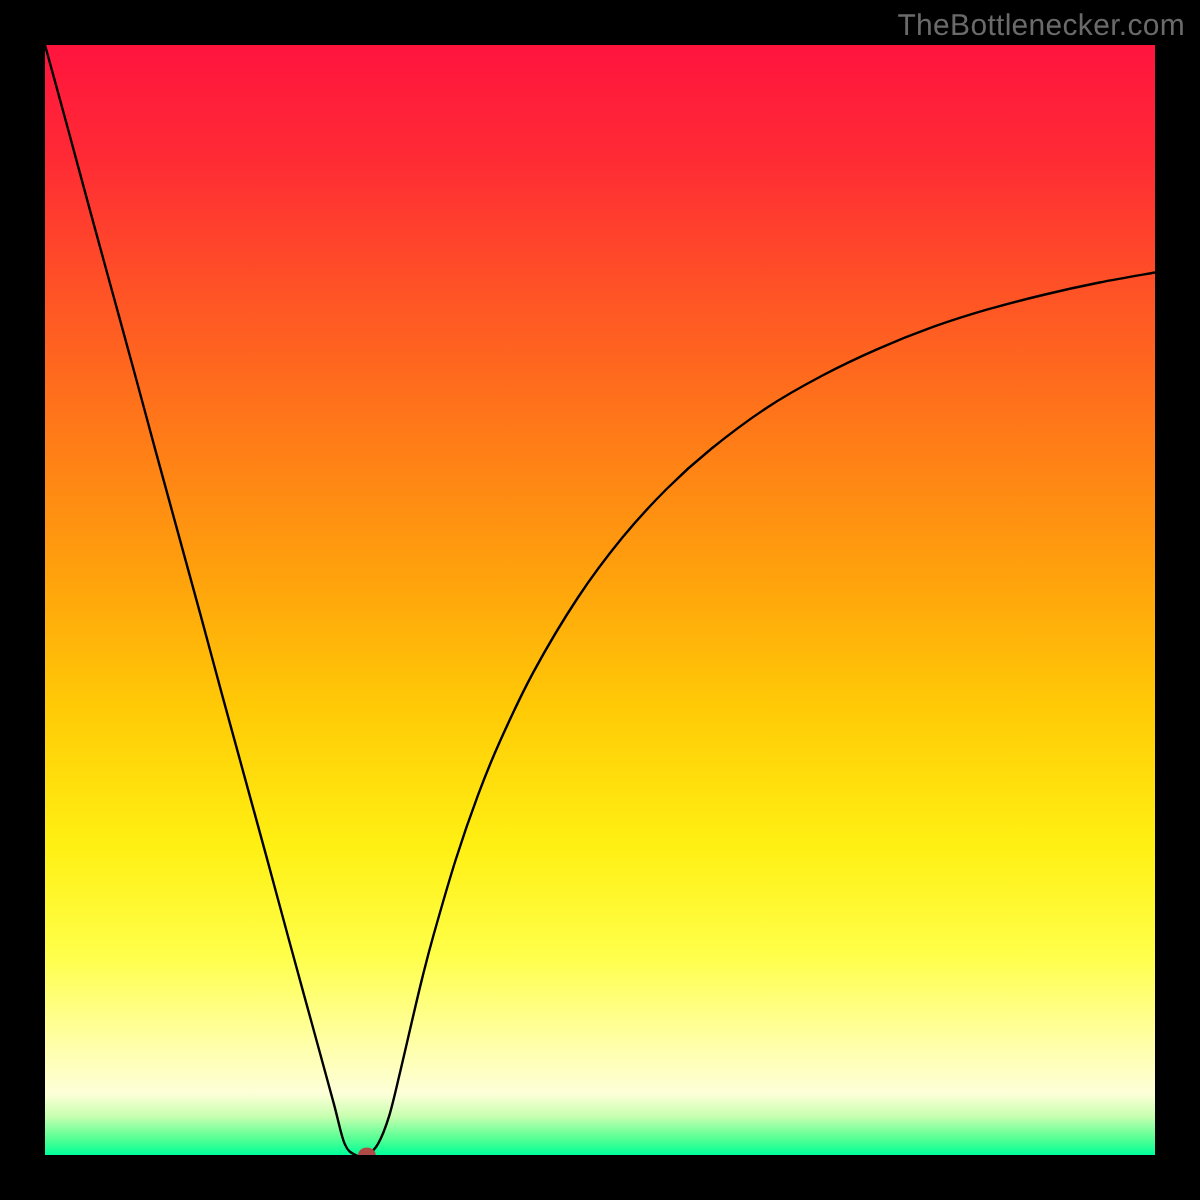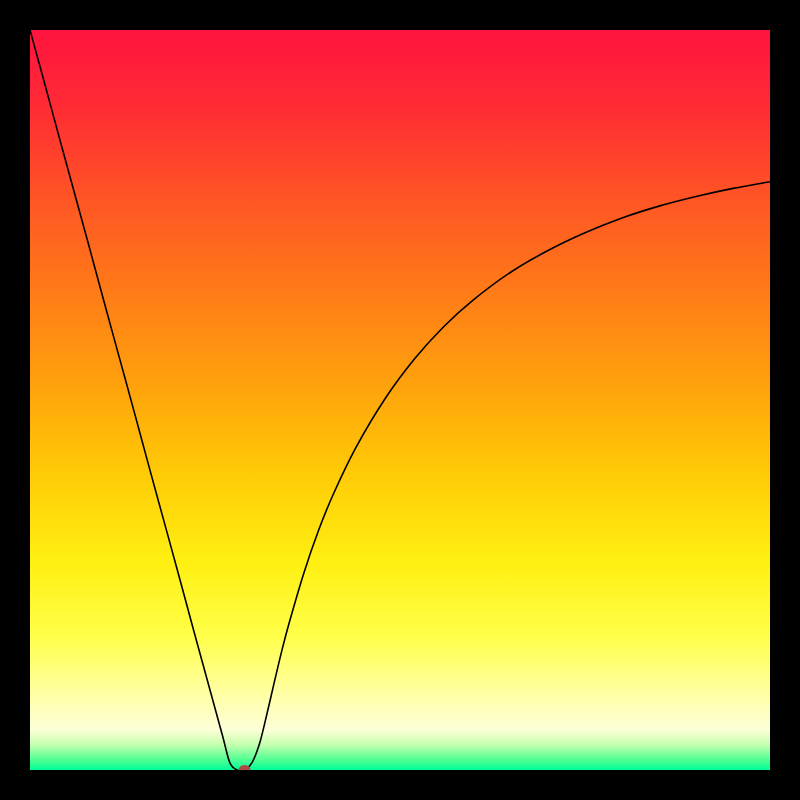--- a/index.html
+++ b/index.html
@@ -58,13 +58,14 @@
             <stop offset="96.50%" stop-color="#c8ffb0"></stop>
             <stop offset="98.50%" stop-color="#57ff94"></stop>
             <stop offset="100.00%" stop-color="#00ff99"></stop>
           </linearGradient>
       </defs>
       <rect id="bgrect" x="0" y="0" width="740" height="740" fill="url(#bg)"></rect>
       <path id="curve" fill="none" stroke="#000000" stroke-width="1.6" d="M 0 0 C 2.466666666666667 9.00333333333333, 9.866666666666667 35.889999999999986, 14.8 54.01999999999998 C 19.733333333333334 72.14999999999998, 24.666666666666668 90.64999999999998, 29.6 108.77999999999997 C 34.53333333333333 126.90999999999997, 39.46666666666667 144.7933333333333, 44.4 162.79999999999995 C 49.33333333333333 180.80666666666662, 54.266666666666666 198.68999999999994, 59.2 216.81999999999994 C 64.13333333333334 234.94999999999993, 69.06666666666666 253.45, 74 271.58 C 78.93333333333334 289.71, 83.86666666666666 307.5933333333333, 88.8 325.59999999999997 C 93.73333333333333 343.6066666666666, 98.66666666666667 361.48999999999995, 103.60000000000001 379.61999999999995 C 108.53333333333335 397.74999999999994, 113.46666666666667 416.25, 118.4 434.38 C 123.33333333333334 452.51, 128.26666666666665 470.3933333333333, 133.2 488.4 C 138.13333333333333 506.40666666666664, 143.06666666666666 524.29, 148 542.42 C 152.93333333333334 560.55, 157.86666666666667 579.0500000000001, 162.8 597.1800000000001 C 167.73333333333335 615.3100000000001, 172.66666666666666 633.1933333333334, 177.6 651.2 C 182.53333333333333 669.2066666666667, 188.7 691.6533333333334, 192.4 705.22 C 196.10000000000002 718.7866666666666, 197.33333333333334 726.8033333333334, 199.8 732.6 C 202.26666666666668 738.3966666666666, 204.73333333333335 738.7666666666667, 207.20000000000002 740 C 209.66666666666669 741.2333333333333, 212.13333333333333 741.2333333333333, 214.6 740 C 217.06666666666666 738.7666666666667, 219.53333333333333 736.9166666666667, 222 732.6 C 224.46666666666667 728.2833333333333, 226.93333333333334 722.1166666666667, 229.4 714.1 C 231.86666666666667 706.0833333333334, 234.33333333333334 694.7366666666667, 236.8 684.5 C 239.26666666666668 674.2633333333333, 241.73333333333335 663.1633333333333, 244.20000000000002 652.68 C 246.66666666666669 642.1966666666666, 249.13333333333335 631.4666666666667, 251.60000000000002 621.6 C 254.0666666666667 611.7333333333333, 255.3 606.5533333333334, 259 593.48 C 262.7 580.4066666666666, 268.8666666666667 558.6999999999999, 273.8 543.16 C 278.73333333333335 527.62, 283.6666666666667 513.4366666666667, 288.6 500.24 C 293.53333333333336 487.04333333333335, 297.2333333333333 477.67, 303.4 463.98 C 309.56666666666666 450.29, 316.9666666666667 434.01000000000005, 325.6 418.1 C 334.23333333333335 402.19, 345.3333333333333 383.4433333333333, 355.2 368.52 C 365.06666666666666 353.59666666666664, 374.93333333333334 340.6466666666666, 384.8 328.55999999999995 C 394.6666666666667 316.4733333333333, 404.53333333333336 305.8666666666667, 414.40000000000003 296 C 424.2666666666667 286.1333333333333, 432.9 278.36333333333334, 444 269.36 C 455.1 260.3566666666667, 468.6666666666667 250.1200000000001, 481 241.98000000000008 C 493.3333333333333 233.84000000000006, 505.6666666666667 227.05666666666667, 518 220.51999999999998 C 530.3333333333334 213.9833333333333, 542.6666666666666 208.18666666666664, 555 202.76 C 567.3333333333334 197.33333333333334, 579.6666666666666 192.40000000000003, 592 187.96000000000004 C 604.3333333333334 183.52000000000004, 616.6666666666666 179.6966666666667, 629 176.12 C 641.3333333333334 172.54333333333332, 653.6666666666666 169.46, 666 166.5 C 678.3333333333334 163.54, 690.6666666666666 160.82666666666668, 703 158.36 C 715.3333333333334 155.89333333333335, 733.8333333333334 152.80999999999995, 740 151.69999999999993"></path>
       <ellipse id="marker" fill="#b04a46" cx="214.6" cy="740" rx="6" ry="5"></ellipse>
     </svg>
   </div>
+  <div class="watermark">TheBottlenecker.com</div>
 </div>
 
 </body></html>

